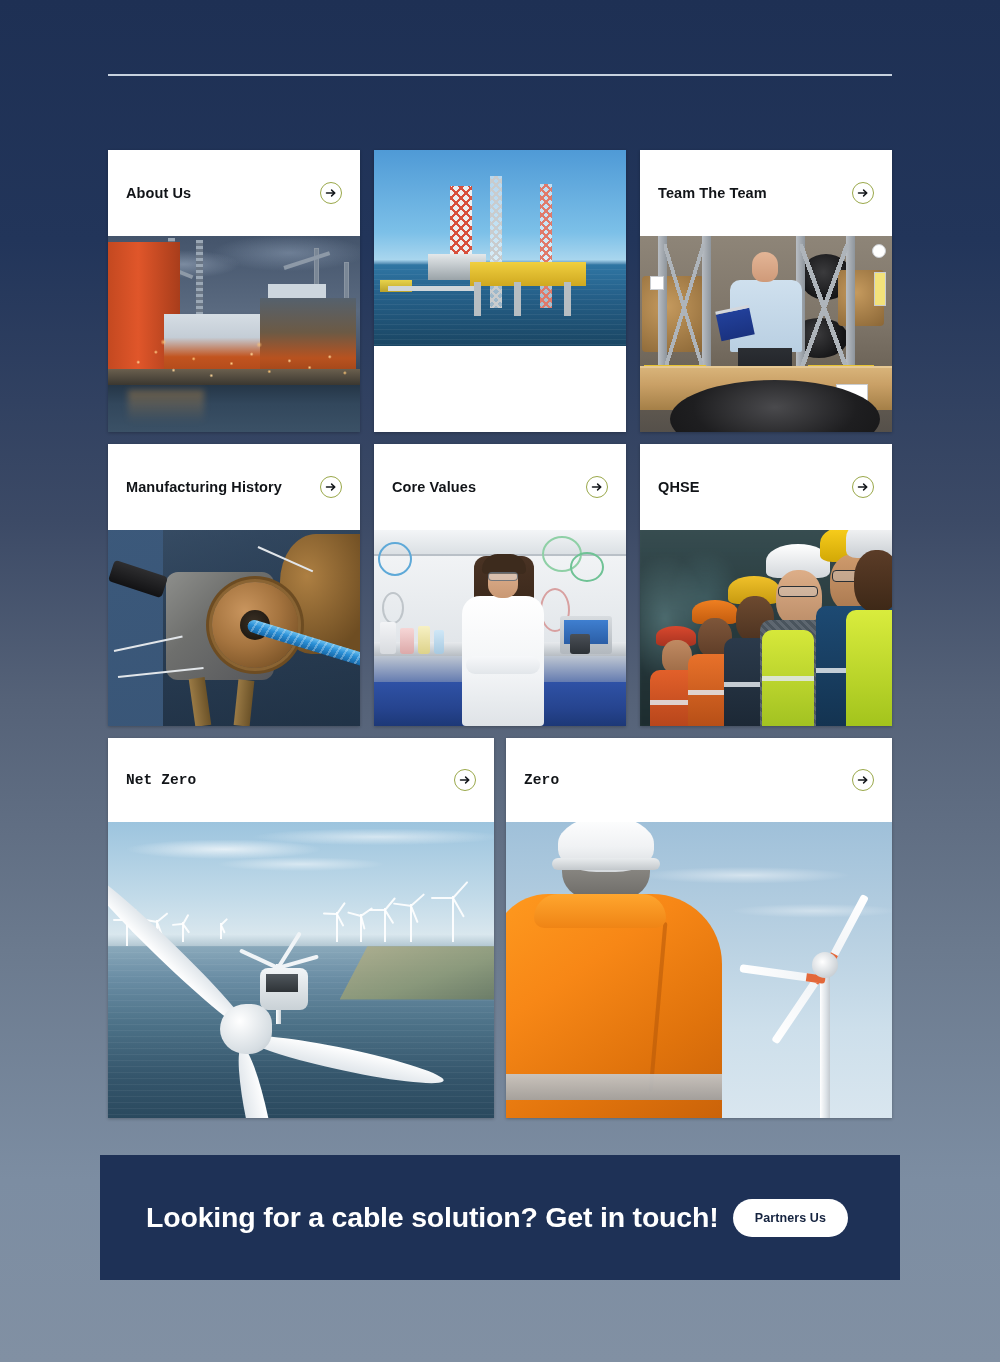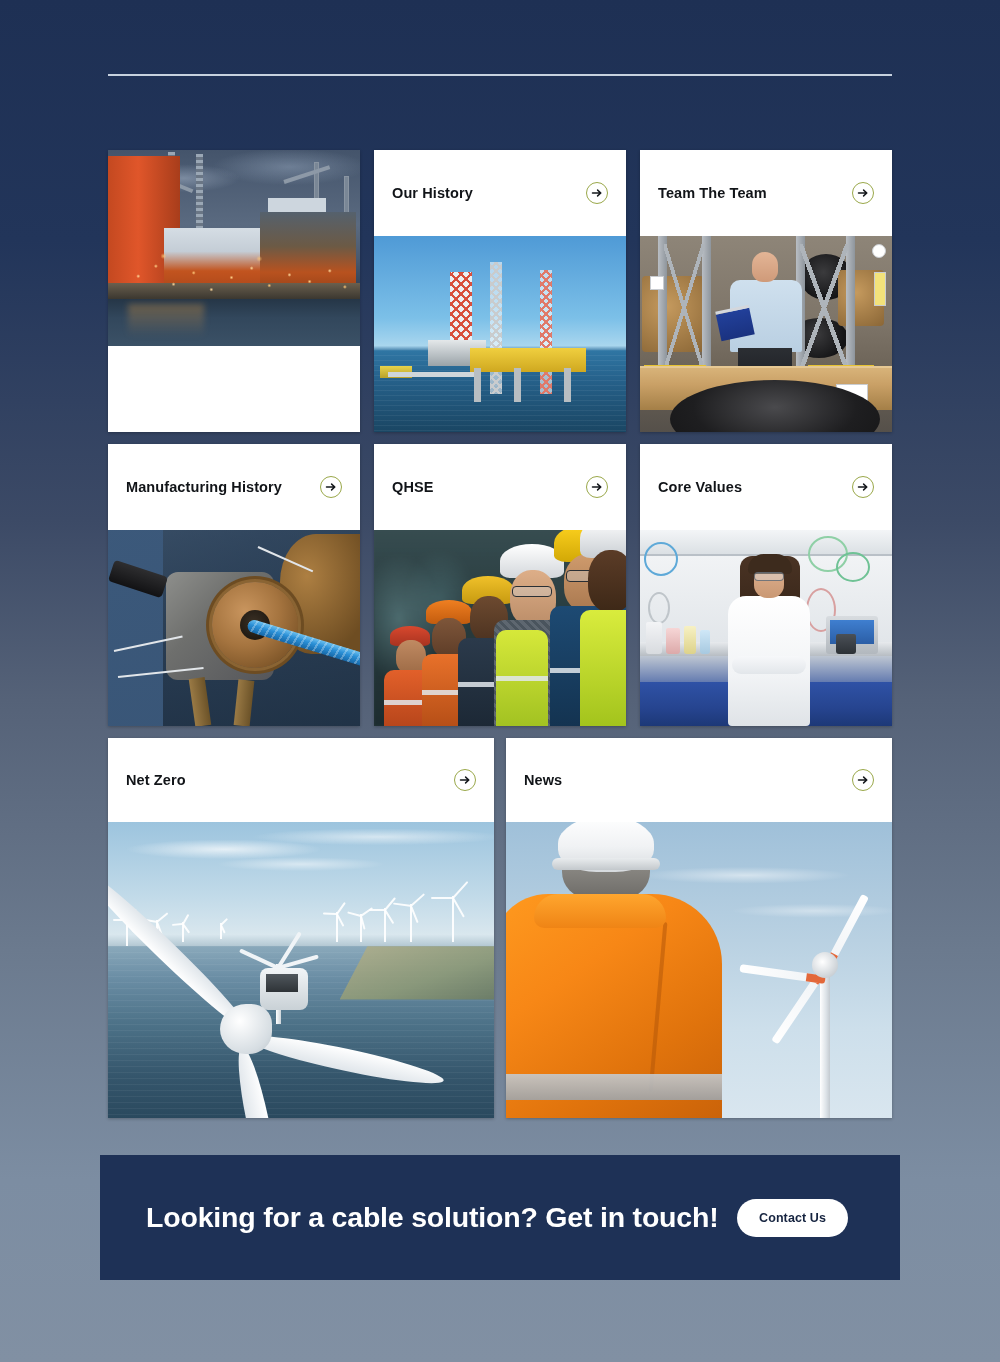--- a/index.html
+++ b/index.html
@@ -80,21 +80,21 @@
   }
   .card.c2 .card-head { height: 84px; }
 
   .card-title {
     color: #111418;
     font-size: 14.5px;
     font-weight: bold;
     letter-spacing: 0.1px;
     white-space: nowrap;
   }
-  .card.c2 .card-title { font-size: 14.5px; }
+  .card.c2 .card-title { font-size: 14.5px; font-family: Liberation Mono, monospace; }
 
   .arrow-btn {
     width: 22px;
     height: 22px;
     min-width: 22px;
     border: 1.6px solid #9aa84a;
     border-radius: 50%;
     display: flex;
     align-items: center;
     justify-content: center;
@@ -594,48 +594,48 @@
 
   <div class="overview-header">
     <div class="overview-rule"></div>
   </div>
 
   <div class="grid">
 
     <div class="row r1">
 
       <div class="card c3">
+        <div class="card-head">
+          <span class="card-title">About Us</span>
+          <span class="arrow-btn">
+            <svg width="12" height="12" viewBox="0 0 12 12" aria-hidden="true">
+              <path d="M1.5 6h8M6.6 3.1 9.8 6l-3.2 2.9" fill="none" stroke="#15181c" stroke-width="1.5" stroke-linecap="round" stroke-linejoin="round"></path>
+            </svg>
+          </span>
+        </div>
         <div class="card-media img-shipyard">
           <div class="sy-clouds"></div>
           <div class="tower" style="left:60px;top:2px;height:118px;"></div>
           <div class="tower" style="left:88px;top:4px;height:118px;"></div>
           <div class="crane" style="left:42px;top:18px;height:86px;"></div>
           <div class="jib" style="left:42px;top:22px;width:46px;transform:rotate(22deg);"></div>
           <div class="crane" style="left:206px;top:12px;height:70px;"></div>
           <div class="jib" style="left:176px;top:30px;width:48px;transform:rotate(-18deg);"></div>
           <div class="crane" style="left:236px;top:26px;height:80px;"></div>
           <div class="hull-red"></div>
           <div class="deck-white"></div>
           <div class="hull-red2"></div>
           <div class="hull-red3"></div>
           <div class="quay"></div>
           <div class="lights"></div>
           <div class="sy-water"></div>
         </div>
       </div>
 
       <div class="card c3">
-        <div class="card-head">
-          <span class="card-title">Our History</span>
-          <span class="arrow-btn">
-            <svg width="12" height="12" viewBox="0 0 12 12" aria-hidden="true">
-              <path d="M1.5 6h8M6.6 3.1 9.8 6l-3.2 2.9" fill="none" stroke="#15181c" stroke-width="1.5" stroke-linecap="round" stroke-linejoin="round"></path>
-            </svg>
-          </span>
-        </div>
         <div class="card-media img-jackup">
           <div class="ju-sea"></div>
           <div class="ju-leg l2"></div>
           <div class="ju-leg l3"></div>
           <div class="ju-derrick"></div>
           <div class="ju-house"></div>
           <div class="ju-deck"></div>
           <div class="ju-pile" style="left:100px;"></div>
           <div class="ju-pile" style="left:140px;"></div>
           <div class="ju-pile" style="left:190px;"></div>
@@ -704,79 +704,20 @@
           <div class="mc-wire" style="left:6px;top:120px;width:70px;transform:rotate(-12deg);"></div>
           <div class="mc-wire" style="left:10px;top:146px;width:86px;transform:rotate(-6deg);"></div>
           <div class="mc-wire" style="left:150px;top:16px;width:60px;transform:rotate(24deg);"></div>
           <div class="mc-leg" style="left:84px;top:148px;height:48px;transform:rotate(-8deg);"></div>
           <div class="mc-leg" style="left:128px;top:150px;height:46px;transform:rotate(6deg);"></div>
         </div>
       </div>
 
       <div class="card c3">
         <div class="card-head">
-          <span class="card-title">QHSE</span>
-          <span class="arrow-btn">
-            <svg width="12" height="12" viewBox="0 0 12 12" aria-hidden="true">
-              <path d="M1.5 6h8M6.6 3.1 9.8 6l-3.2 2.9" fill="none" stroke="#15181c" stroke-width="1.5" stroke-linecap="round" stroke-linejoin="round"></path>
-            </svg>
-          </span>
-        </div>
-        <div class="card-media img-workers">
-          <div class="wk-bg"></div>
-
-          <div class="worker" style="left:10px;width:60px;height:96px;">
-            <div class="hat" style="left:6px;top:-4px;width:40px;height:20px;background:linear-gradient(to bottom,#d8482e,#a83320);"></div>
-            <div class="face" style="left:12px;top:10px;width:30px;height:34px;background:linear-gradient(to bottom,#c08a62,#9d6b46);"></div>
-            <div class="vest" style="left:0;top:40px;width:60px;height:60px;background:linear-gradient(to bottom,#e2602a,#b5441a);"></div>
-            <div class="stripe" style="left:0;top:70px;width:60px;"></div>
-          </div>
-
-          <div class="worker" style="left:48px;width:62px;height:118px;">
-            <div class="hat" style="left:4px;top:-8px;width:46px;height:24px;background:linear-gradient(to bottom,#ef7f21,#c35c0e);"></div>
-            <div class="face" style="left:10px;top:10px;width:34px;height:40px;background:linear-gradient(to bottom,#7e563a,#5d3c27);"></div>
-            <div class="vest" style="left:0;top:46px;width:62px;height:76px;background:linear-gradient(to bottom,#e8712a,#b44d16);"></div>
-            <div class="stripe" style="left:0;top:82px;width:62px;"></div>
-          </div>
-
-          <div class="worker" style="left:84px;width:66px;height:138px;">
-            <div class="hat" style="left:4px;top:-12px;width:52px;height:28px;background:linear-gradient(to bottom,#f0c12a,#c79a10);"></div>
-            <div class="face" style="left:12px;top:8px;width:38px;height:46px;background:linear-gradient(to bottom,#6d4a30,#4c3220);"></div>
-            <div class="vest" style="left:0;top:50px;width:66px;height:94px;background:linear-gradient(to bottom,#2b3a4b,#1b2734);"></div>
-            <div class="stripe" style="left:0;top:94px;width:66px;"></div>
-          </div>
-
-          <div class="worker" style="left:120px;width:82px;height:168px;">
-            <div class="hat" style="left:6px;top:-14px;width:64px;height:34px;background:linear-gradient(to bottom,#ffffff,#d3d7db);"></div>
-            <div class="face" style="left:16px;top:12px;width:46px;height:56px;background:linear-gradient(to bottom,#ddae88,#bb8d68);"></div>
-            <div class="vest" style="left:0;top:62px;width:82px;height:112px;background:repeating-linear-gradient(45deg,#5e6770 0 3px,#4a545d 3px 6px);"></div>
-            <div class="vest" style="left:2px;top:72px;width:52px;height:102px;background:linear-gradient(to bottom,#d6e83a,#9fc020);"></div>
-            <div class="stripe" style="left:2px;top:118px;width:52px;"></div>
-            <div class="lb-glasses" style="position:absolute;left:18px;top:28px;width:40px;height:11px;border:1.6px solid #2a2f34;border-radius:4px;background:rgba(210,230,245,.28);"></div>
-          </div>
-
-          <div class="worker" style="left:176px;width:84px;height:186px;">
-            <div class="hat" style="left:4px;top:-16px;width:70px;height:38px;background:linear-gradient(to bottom,#fdd21f,#d2a806);"></div>
-            <div class="face" style="left:14px;top:14px;width:50px;height:58px;background:linear-gradient(to bottom,#cf9b6d,#a9784f);"></div>
-            <div class="vest" style="left:0;top:66px;width:84px;height:126px;background:linear-gradient(to bottom,#1d4a73,#13324f);"></div>
-            <div class="vest" style="left:42px;top:74px;width:42px;height:118px;background:linear-gradient(to bottom,#f2752a,#c65512);"></div>
-            <div class="stripe" style="left:0;top:128px;width:84px;"></div>
-            <div class="lb-glasses" style="position:absolute;left:16px;top:30px;width:46px;height:12px;border:1.6px solid #2a2f34;border-radius:4px;background:rgba(210,230,245,.3);"></div>
-          </div>
-
-          <div class="worker" style="left:206px;width:60px;height:196px;">
-            <div class="hat" style="left:0;top:-12px;width:60px;height:40px;background:linear-gradient(to bottom,#ffffff,#c9ced3);"></div>
-            <div class="face" style="left:8px;top:20px;width:46px;height:62px;background:linear-gradient(to bottom,#5b3c27,#3d2817);"></div>
-            <div class="vest" style="left:0;top:80px;width:60px;height:118px;background:linear-gradient(to bottom,#d9ec3d,#a2c31c);"></div>
-          </div>
-        </div>
-      </div>
-
-      <div class="card c3">
-        <div class="card-head">
           <span class="card-title">Core Values</span>
           <span class="arrow-btn">
             <svg width="12" height="12" viewBox="0 0 12 12" aria-hidden="true">
               <path d="M1.5 6h8M6.6 3.1 9.8 6l-3.2 2.9" fill="none" stroke="#15181c" stroke-width="1.5" stroke-linecap="round" stroke-linejoin="round"></path>
             </svg>
           </span>
         </div>
         <div class="card-media img-lab">
           <div class="lb-ceiling"></div>
           <div class="lb-wall"></div>
@@ -796,20 +737,79 @@
           <div class="lb-hair-l"></div>
           <div class="lb-hair-r"></div>
           <div class="lb-coat"></div>
           <div class="lb-head"></div>
           <div class="lb-hair-top"></div>
           <div class="lb-glasses"></div>
           <div class="lb-arms"></div>
         </div>
       </div>
 
+      <div class="card c3">
+        <div class="card-head">
+          <span class="card-title">QHSE</span>
+          <span class="arrow-btn">
+            <svg width="12" height="12" viewBox="0 0 12 12" aria-hidden="true">
+              <path d="M1.5 6h8M6.6 3.1 9.8 6l-3.2 2.9" fill="none" stroke="#15181c" stroke-width="1.5" stroke-linecap="round" stroke-linejoin="round"></path>
+            </svg>
+          </span>
+        </div>
+        <div class="card-media img-workers">
+          <div class="wk-bg"></div>
+
+          <div class="worker" style="left:10px;width:60px;height:96px;">
+            <div class="hat" style="left:6px;top:-4px;width:40px;height:20px;background:linear-gradient(to bottom,#d8482e,#a83320);"></div>
+            <div class="face" style="left:12px;top:10px;width:30px;height:34px;background:linear-gradient(to bottom,#c08a62,#9d6b46);"></div>
+            <div class="vest" style="left:0;top:40px;width:60px;height:60px;background:linear-gradient(to bottom,#e2602a,#b5441a);"></div>
+            <div class="stripe" style="left:0;top:70px;width:60px;"></div>
+          </div>
+
+          <div class="worker" style="left:48px;width:62px;height:118px;">
+            <div class="hat" style="left:4px;top:-8px;width:46px;height:24px;background:linear-gradient(to bottom,#ef7f21,#c35c0e);"></div>
+            <div class="face" style="left:10px;top:10px;width:34px;height:40px;background:linear-gradient(to bottom,#7e563a,#5d3c27);"></div>
+            <div class="vest" style="left:0;top:46px;width:62px;height:76px;background:linear-gradient(to bottom,#e8712a,#b44d16);"></div>
+            <div class="stripe" style="left:0;top:82px;width:62px;"></div>
+          </div>
+
+          <div class="worker" style="left:84px;width:66px;height:138px;">
+            <div class="hat" style="left:4px;top:-12px;width:52px;height:28px;background:linear-gradient(to bottom,#f0c12a,#c79a10);"></div>
+            <div class="face" style="left:12px;top:8px;width:38px;height:46px;background:linear-gradient(to bottom,#6d4a30,#4c3220);"></div>
+            <div class="vest" style="left:0;top:50px;width:66px;height:94px;background:linear-gradient(to bottom,#2b3a4b,#1b2734);"></div>
+            <div class="stripe" style="left:0;top:94px;width:66px;"></div>
+          </div>
+
+          <div class="worker" style="left:120px;width:82px;height:168px;">
+            <div class="hat" style="left:6px;top:-14px;width:64px;height:34px;background:linear-gradient(to bottom,#ffffff,#d3d7db);"></div>
+            <div class="face" style="left:16px;top:12px;width:46px;height:56px;background:linear-gradient(to bottom,#ddae88,#bb8d68);"></div>
+            <div class="vest" style="left:0;top:62px;width:82px;height:112px;background:repeating-linear-gradient(45deg,#5e6770 0 3px,#4a545d 3px 6px);"></div>
+            <div class="vest" style="left:2px;top:72px;width:52px;height:102px;background:linear-gradient(to bottom,#d6e83a,#9fc020);"></div>
+            <div class="stripe" style="left:2px;top:118px;width:52px;"></div>
+            <div class="lb-glasses" style="position:absolute;left:18px;top:28px;width:40px;height:11px;border:1.6px solid #2a2f34;border-radius:4px;background:rgba(210,230,245,.28);"></div>
+          </div>
+
+          <div class="worker" style="left:176px;width:84px;height:186px;">
+            <div class="hat" style="left:4px;top:-16px;width:70px;height:38px;background:linear-gradient(to bottom,#fdd21f,#d2a806);"></div>
+            <div class="face" style="left:14px;top:14px;width:50px;height:58px;background:linear-gradient(to bottom,#cf9b6d,#a9784f);"></div>
+            <div class="vest" style="left:0;top:66px;width:84px;height:126px;background:linear-gradient(to bottom,#1d4a73,#13324f);"></div>
+            <div class="vest" style="left:42px;top:74px;width:42px;height:118px;background:linear-gradient(to bottom,#f2752a,#c65512);"></div>
+            <div class="stripe" style="left:0;top:128px;width:84px;"></div>
+            <div class="lb-glasses" style="position:absolute;left:16px;top:30px;width:46px;height:12px;border:1.6px solid #2a2f34;border-radius:4px;background:rgba(210,230,245,.3);"></div>
+          </div>
+
+          <div class="worker" style="left:206px;width:60px;height:196px;">
+            <div class="hat" style="left:0;top:-12px;width:60px;height:40px;background:linear-gradient(to bottom,#ffffff,#c9ced3);"></div>
+            <div class="face" style="left:8px;top:20px;width:46px;height:62px;background:linear-gradient(to bottom,#5b3c27,#3d2817);"></div>
+            <div class="vest" style="left:0;top:80px;width:60px;height:118px;background:linear-gradient(to bottom,#d9ec3d,#a2c31c);"></div>
+          </div>
+        </div>
+      </div>
+
     </div>
 
     <div class="row r3">
 
       <div class="card c2">
         <div class="card-head">
           <span class="card-title">Net Zero</span>
           <span class="arrow-btn">
             <svg width="12" height="12" viewBox="0 0 12 12" aria-hidden="true">
               <path d="M1.5 6h8M6.6 3.1 9.8 6l-3.2 2.9" fill="none" stroke="#15181c" stroke-width="1.5" stroke-linecap="round" stroke-linejoin="round"></path>
@@ -886,21 +886,21 @@
           <div class="wf-blade" style="left:140px;top:198px;width:230px;height:20px;transform:rotate(-136deg);"></div>
           <div class="wf-blade" style="left:140px;top:206px;width:200px;height:22px;transform:rotate(12deg);"></div>
           <div class="wf-blade" style="left:134px;top:214px;width:150px;height:22px;transform:rotate(78deg);"></div>
           <div class="wf-main-nac"></div>
           <div class="wf-main-hub"></div>
         </div>
       </div>
 
       <div class="card c2">
         <div class="card-head">
-          <span class="card-title">News</span>
+          <span class="card-title">Zero</span>
           <span class="arrow-btn">
             <svg width="12" height="12" viewBox="0 0 12 12" aria-hidden="true">
               <path d="M1.5 6h8M6.6 3.1 9.8 6l-3.2 2.9" fill="none" stroke="#15181c" stroke-width="1.5" stroke-linecap="round" stroke-linejoin="round"></path>
             </svg>
           </span>
         </div>
         <div class="card-media img-news">
           <div class="nw-sky"></div>
 
           <div class="nw-turb-mast"></div>
@@ -924,16 +924,16 @@
           <div class="nw-helmet-brim"></div>
         </div>
       </div>
 
     </div>
 
   </div>
 
   <div class="cta">
     <div class="cta-text">Looking for a cable solution? Get in touch!</div>
-    <button class="cta-btn">Contact Us</button>
+    <button class="cta-btn">Partners Us</button>
   </div>
 
 </div>
 
 </body></html>

